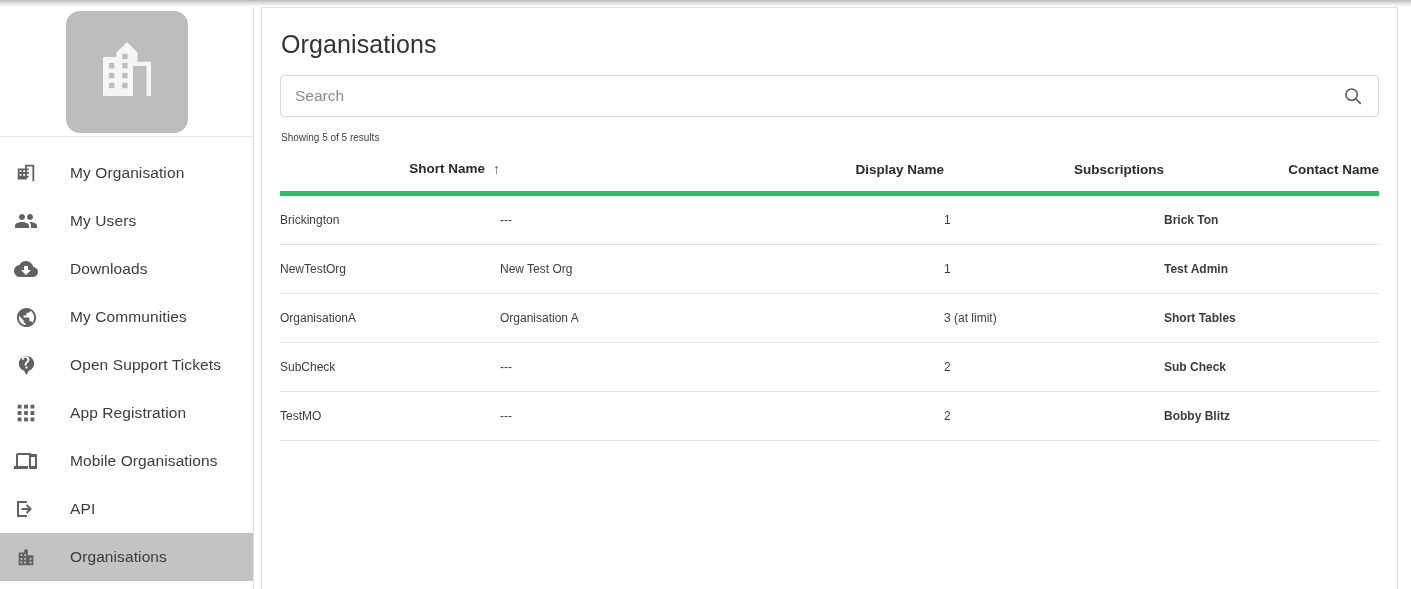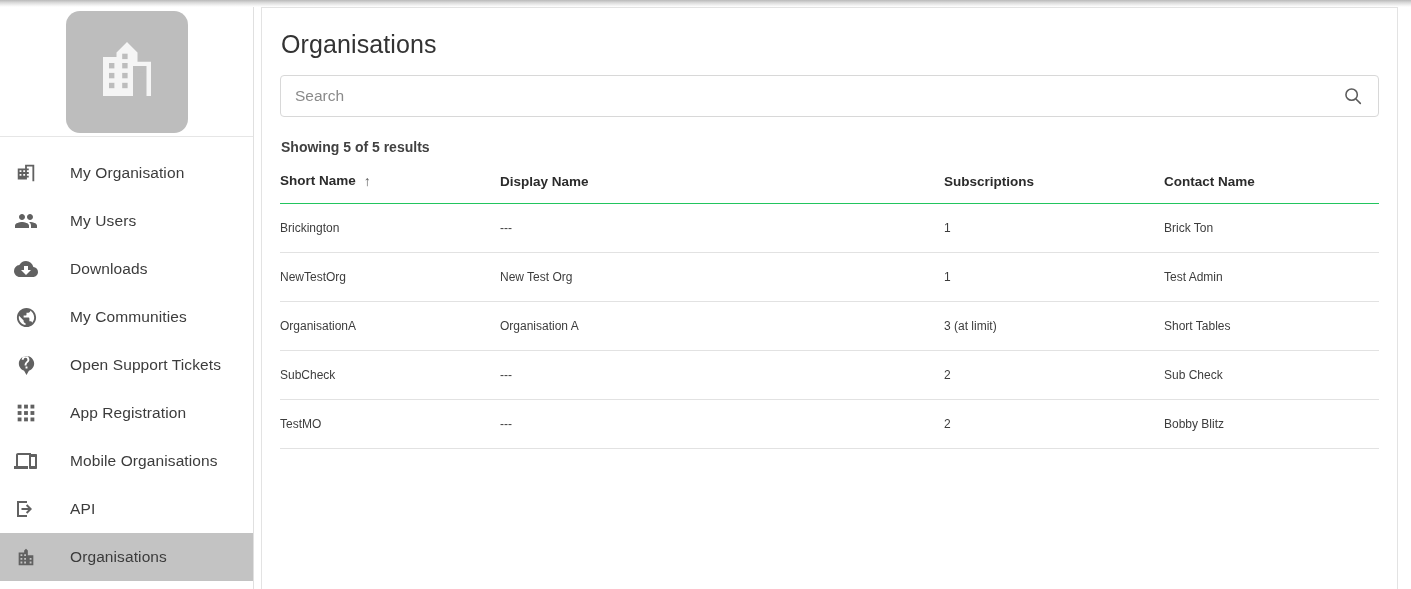--- a/index.html
+++ b/index.html
@@ -102,21 +102,21 @@
     font-weight: 400;
     color: #333333;
     letter-spacing: 0.1px;
     padding-left: 1px;
     margin-bottom: 16px;
   }
 
   .search-wrap {
     position: relative;
     height: 42px;
-    margin-bottom: 22px;
+    margin-bottom: 15px;
   }
   .search-input {
     width: 100%;
     height: 42px;
     border: 1px solid #d8d8d8;
     border-radius: 4px;
     padding: 0 52px 0 14px;
     font-size: 15.5px;
     font-family: "Liberation Sans", sans-serif;
     color: #333;
@@ -131,40 +131,39 @@
     background: transparent;
     border: none;
     display: flex;
     align-items: center;
     justify-content: center;
     cursor: pointer;
   }
   .search-btn svg { display: block; }
 
   .results-count {
-    font-size: 14px;
+    font-size: 10px;
     color: #414141;
     margin-bottom: 14px;
     padding-left: 1px;
-    font-weight: bold;
   }
 
   
   table.org-table {
     width: 100%;
     border-collapse: collapse;
     table-layout: fixed;
   }
   table.org-table th {
-    text-align: left;
+    text-align: right;
     font-size: 13.5px;
     font-weight: bold;
     color: #2b2b2b;
     padding: 4px 0 14px 0;
-    border-bottom: 1px solid #22c55e;
+    border-bottom: 5px solid #22c55e;
     white-space: nowrap;
   }
   table.org-table th .sort-arrow {
     display: inline-block;
     margin-left: 8px;
     font-size: 14px;
     color: #5b5b5b;
     font-weight: normal;
     vertical-align: -1px;
   }
@@ -173,21 +172,21 @@
     color: #3d3d3d;
     padding: 17px 0 17px 0;
     border-bottom: 1px solid #e2e2e2;
     white-space: nowrap;
     overflow: hidden;
     text-overflow: ellipsis;
   }
   th.col-short,  td.col-short  { width: 220px; padding-left: 16px; }
   th.col-display, td.col-display { width: 444px; margin-top: 24px; }
   th.col-subs,   td.col-subs   { width: 220px; }
-  th.col-contact, td.col-contact { width: auto; }
+  th.col-contact, td.col-contact { width: auto; font-weight: bold; }
   th.col-short { padding-left: 16px; }
 </style>
 </head>
 <body>
 
 <div id="app">
 
   <div class="top-shadow"></div>
 
   <aside class="sidebar">

